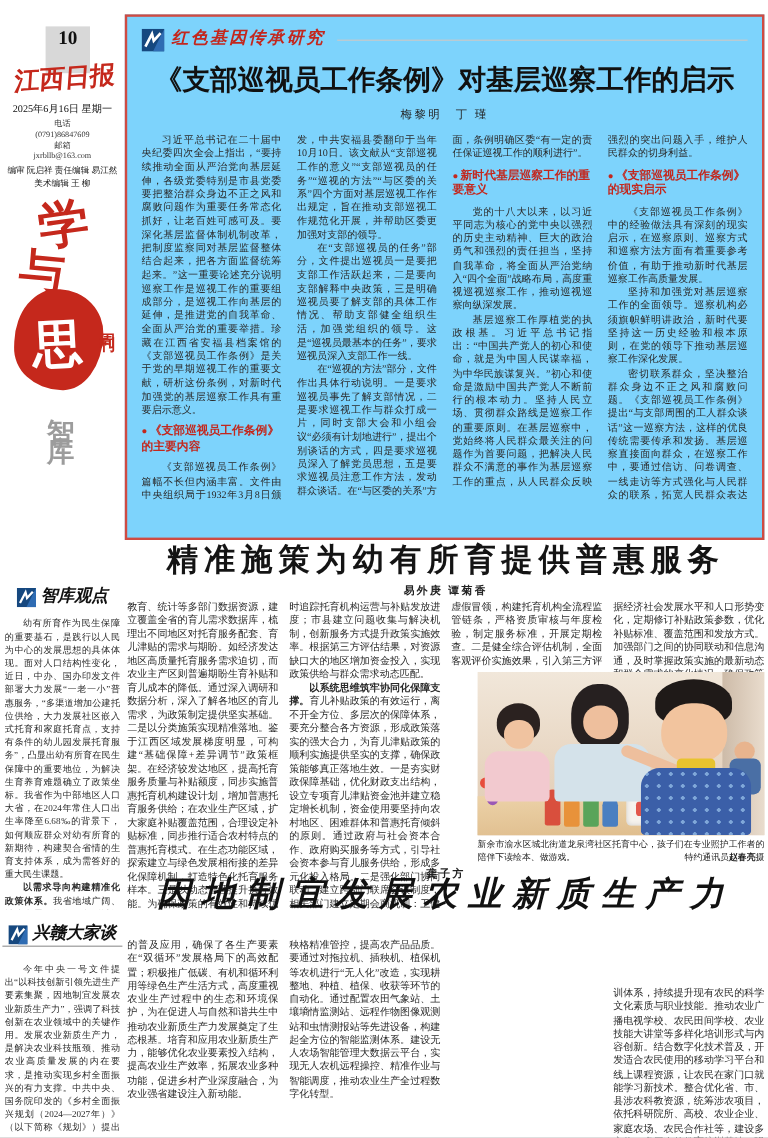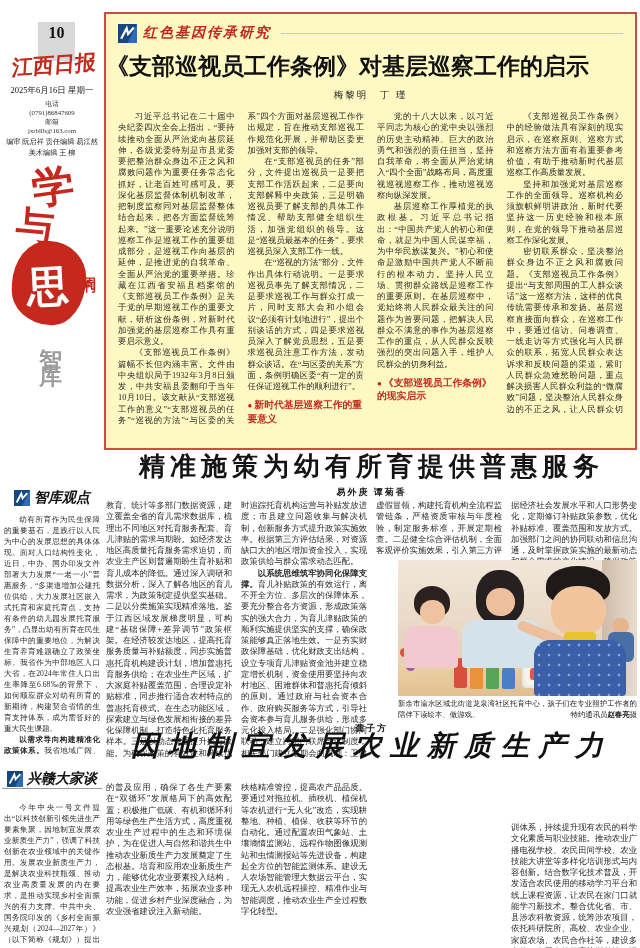--- a/index.html
+++ b/index.html
@@ -35,27 +35,27 @@
   .logo-icon { width:16px; height:16px; flex:0 0 16px; }
 
   .rail-text { left:4px; width:96px; font-size:7.6px; line-height:11px; text-align:justify;
                overflow:hidden; color:#2b2b2b; }
   .rail-text p { text-indent:2em; }
   .rail-text b { font-weight:bold; }
   #rail-text-1 { top:514px; height:244px; }
   #rail-text-2 { top:802px; height:144px; }
 
   
-  .redbox { left:104px; top:12px; width:533px; height:438px; border:2.5px solid #cf4b42; background:#fef9c3; }
+  .redbox { left:104px; top:12px; width:533px; height:438px; border:2.5px solid #cf4b42; background:#7dd3fc; }
   .kicker-row { display:flex; align-items:center; margin:9px 12px 0 12px; }
   .kicker-row .logo-icon { width:19px; height:19px; flex:0 0 19px; }
   .kicker-text { font:bold italic 14px/20px "Liberation Serif",serif; color:#c3271d; margin-left:6px;
                  letter-spacing:2px; white-space:nowrap; }
   .kicker-rule { flex:1; height:1px; background:#c9c9c9; margin-left:10px; }
-  .rb-title { margin-top:9px; font:bold 23px/29px "Liberation Sans",sans-serif; color:#111; }
+  .rb-title { text-align:center; margin-top:9px; font:bold 23px/29px "Liberation Sans",sans-serif; color:#111; }
   .rb-byline { text-align:center; margin-top:8px; font-size:9.5px; color:#222; letter-spacing:2px; }
   .rb-body { margin:9px 12px 0 12px; height:317px; column-count:4; column-gap:13px; column-fill:auto; overflow:hidden; }
   .rb-body p { font-size:8.4px; line-height:11.25px; text-align:justify; text-indent:2em; color:#2a2a2a; }
   .rb-body h4 { font-size:9.8px; line-height:12.5px; color:#c3271d; margin:7px 0 5px 0; font-weight:bold; }
   .rb-body h4::before { content:"● "; font-size:8px; }
 
   
   .a2-title { left:106px; top:450px; width:531px; text-align:center; letter-spacing:5px;
               font:bold 26px/33px "Liberation Serif",serif; color:#141414; }
   .a2-byline { left:106px; top:486px; width:531px; text-align:center; font-size:9px; font-weight:bold; letter-spacing:2px; }
@@ -147,20 +147,21 @@
         <polygon points="18,0 18,18 9,18" fill="#2f6cb3"></polygon>
         <path d="M3 14 L8.2 4 L9.6 9.4 L15 3.4" stroke="#fff" stroke-width="2.1" fill="none"></path>
       </svg>
       <span class="kicker-text">红色基因传承研究</span>
       <span class="kicker-rule"></span>
     </div>
     <div class="rb-title">《支部巡视员工作条例》对基层巡察工作的启示</div>
     <div class="rb-byline">梅黎明　丁 瑾</div>
     <div class="rb-body">
       <p>习近平总书记在二十届中央纪委四次全会上指出，“要持续推动全面从严治党向基层延伸，各级党委特别是市县党委要把整治群众身边不正之风和腐败问题作为重要任务常态化抓好，让老百姓可感可及。要深化基层监督体制机制改革，把制度监察同对基层监督整体结合起来，把各方面监督统筹起来。”这一重要论述充分说明巡察工作是巡视工作的重要组成部分，是巡视工作向基层的延伸，是推进党的自我革命、全面从严治党的重要举措。珍藏在江西省安福县档案馆的《支部巡视员工作条例》是关于党的早期巡视工作的重要文献，研析这份条例，对新时代加强党的基层巡察工作具有重要启示意义。</p>
+      <h4>《支部巡视员工作条例》的主要内容</h4>
       <p>《支部巡视员工作条例》篇幅不长但内涵丰富。文件由中央组织局于1932年3月8日颁发，中共安福县委翻印于当年10月10日。该文献从“支部巡视工作的意义”“支部巡视员的任务”“巡视的方法”“与区委的关系”四个方面对基层巡视工作作出规定，旨在推动支部巡视工作规范化开展，并帮助区委更加强对支部的领导。</p>
       <p>在“支部巡视员的任务”部分，文件提出巡视员一是要把支部工作活跃起来，二是要向支部解释中央政策，三是明确巡视员要了解支部的具体工作情况、帮助支部健全组织生活，加强党组织的领导。这是“巡视员最基本的任务”，要求巡视员深入支部工作一线。</p>
       <p>在“巡视的方法”部分，文件作出具体行动说明。一是要求巡视员事先了解支部情况，二是要求巡视工作与群众打成一片，同时支部大会和小组会议“必须有计划地进行”，提出个别谈话的方式，四是要求巡视员深入了解党员思想，五是要求巡视员注意工作方法，发动群众谈话。在“与区委的关系”方面，条例明确区委“有一定的责任保证巡视工作的顺利进行”。</p>
       <h4>新时代基层巡察工作的重要意义</h4>
       <p>党的十八大以来，以习近平同志为核心的党中央以强烈的历史主动精神、巨大的政治勇气和强烈的责任担当，坚持自我革命，将全面从严治党纳入“四个全面”战略布局，高度重视巡视巡察工作，推动巡视巡察向纵深发展。</p>
       <p>基层巡察工作厚植党的执政根基。习近平总书记指出：“中国共产党人的初心和使命，就是为中国人民谋幸福，为中华民族谋复兴。”初心和使命是激励中国共产党人不断前行的根本动力。坚持人民立场、贯彻群众路线是巡察工作的重要原则。在基层巡察中，党始终将人民群众最关注的问题作为首要问题，把解决人民群众不满意的事作为基层巡察工作的重点，从人民群众反映强烈的突出问题入手，维护人民群众的切身利益。</p>
       <h4>《支部巡视员工作条例》的现实启示</h4>
       <p>《支部巡视员工作条例》中的经验做法具有深刻的现实启示，在巡察原则、巡察方式和巡察方法方面有着重要参考价值，有助于推动新时代基层巡察工作高质量发展。</p>
       <p>坚持和加强党对基层巡察工作的全面领导。巡察机构必须旗帜鲜明讲政治，新时代要坚持这一历史经验和根本原则，在党的领导下推动基层巡察工作深化发展。</p>
       <p>密切联系群众，坚决整治群众身边不正之风和腐败问题。《支部巡视员工作条例》提出“与支部周围的工人群众谈话”这一巡察方法，这样的优良传统需要传承和发扬。基层巡察直接面向群众，在巡察工作中，要通过信访、问卷调查、一线走访等方式强化与人民群众的联系，拓宽人民群众表达诉求和反映问题的渠道，紧盯人民群众急难愁盼问题，重点解决损害人民群众利益的“微腐败”问题，坚决整治人民群众身边的不正之风，让人民群众切身感受到全面从严治党的成效。</p>

